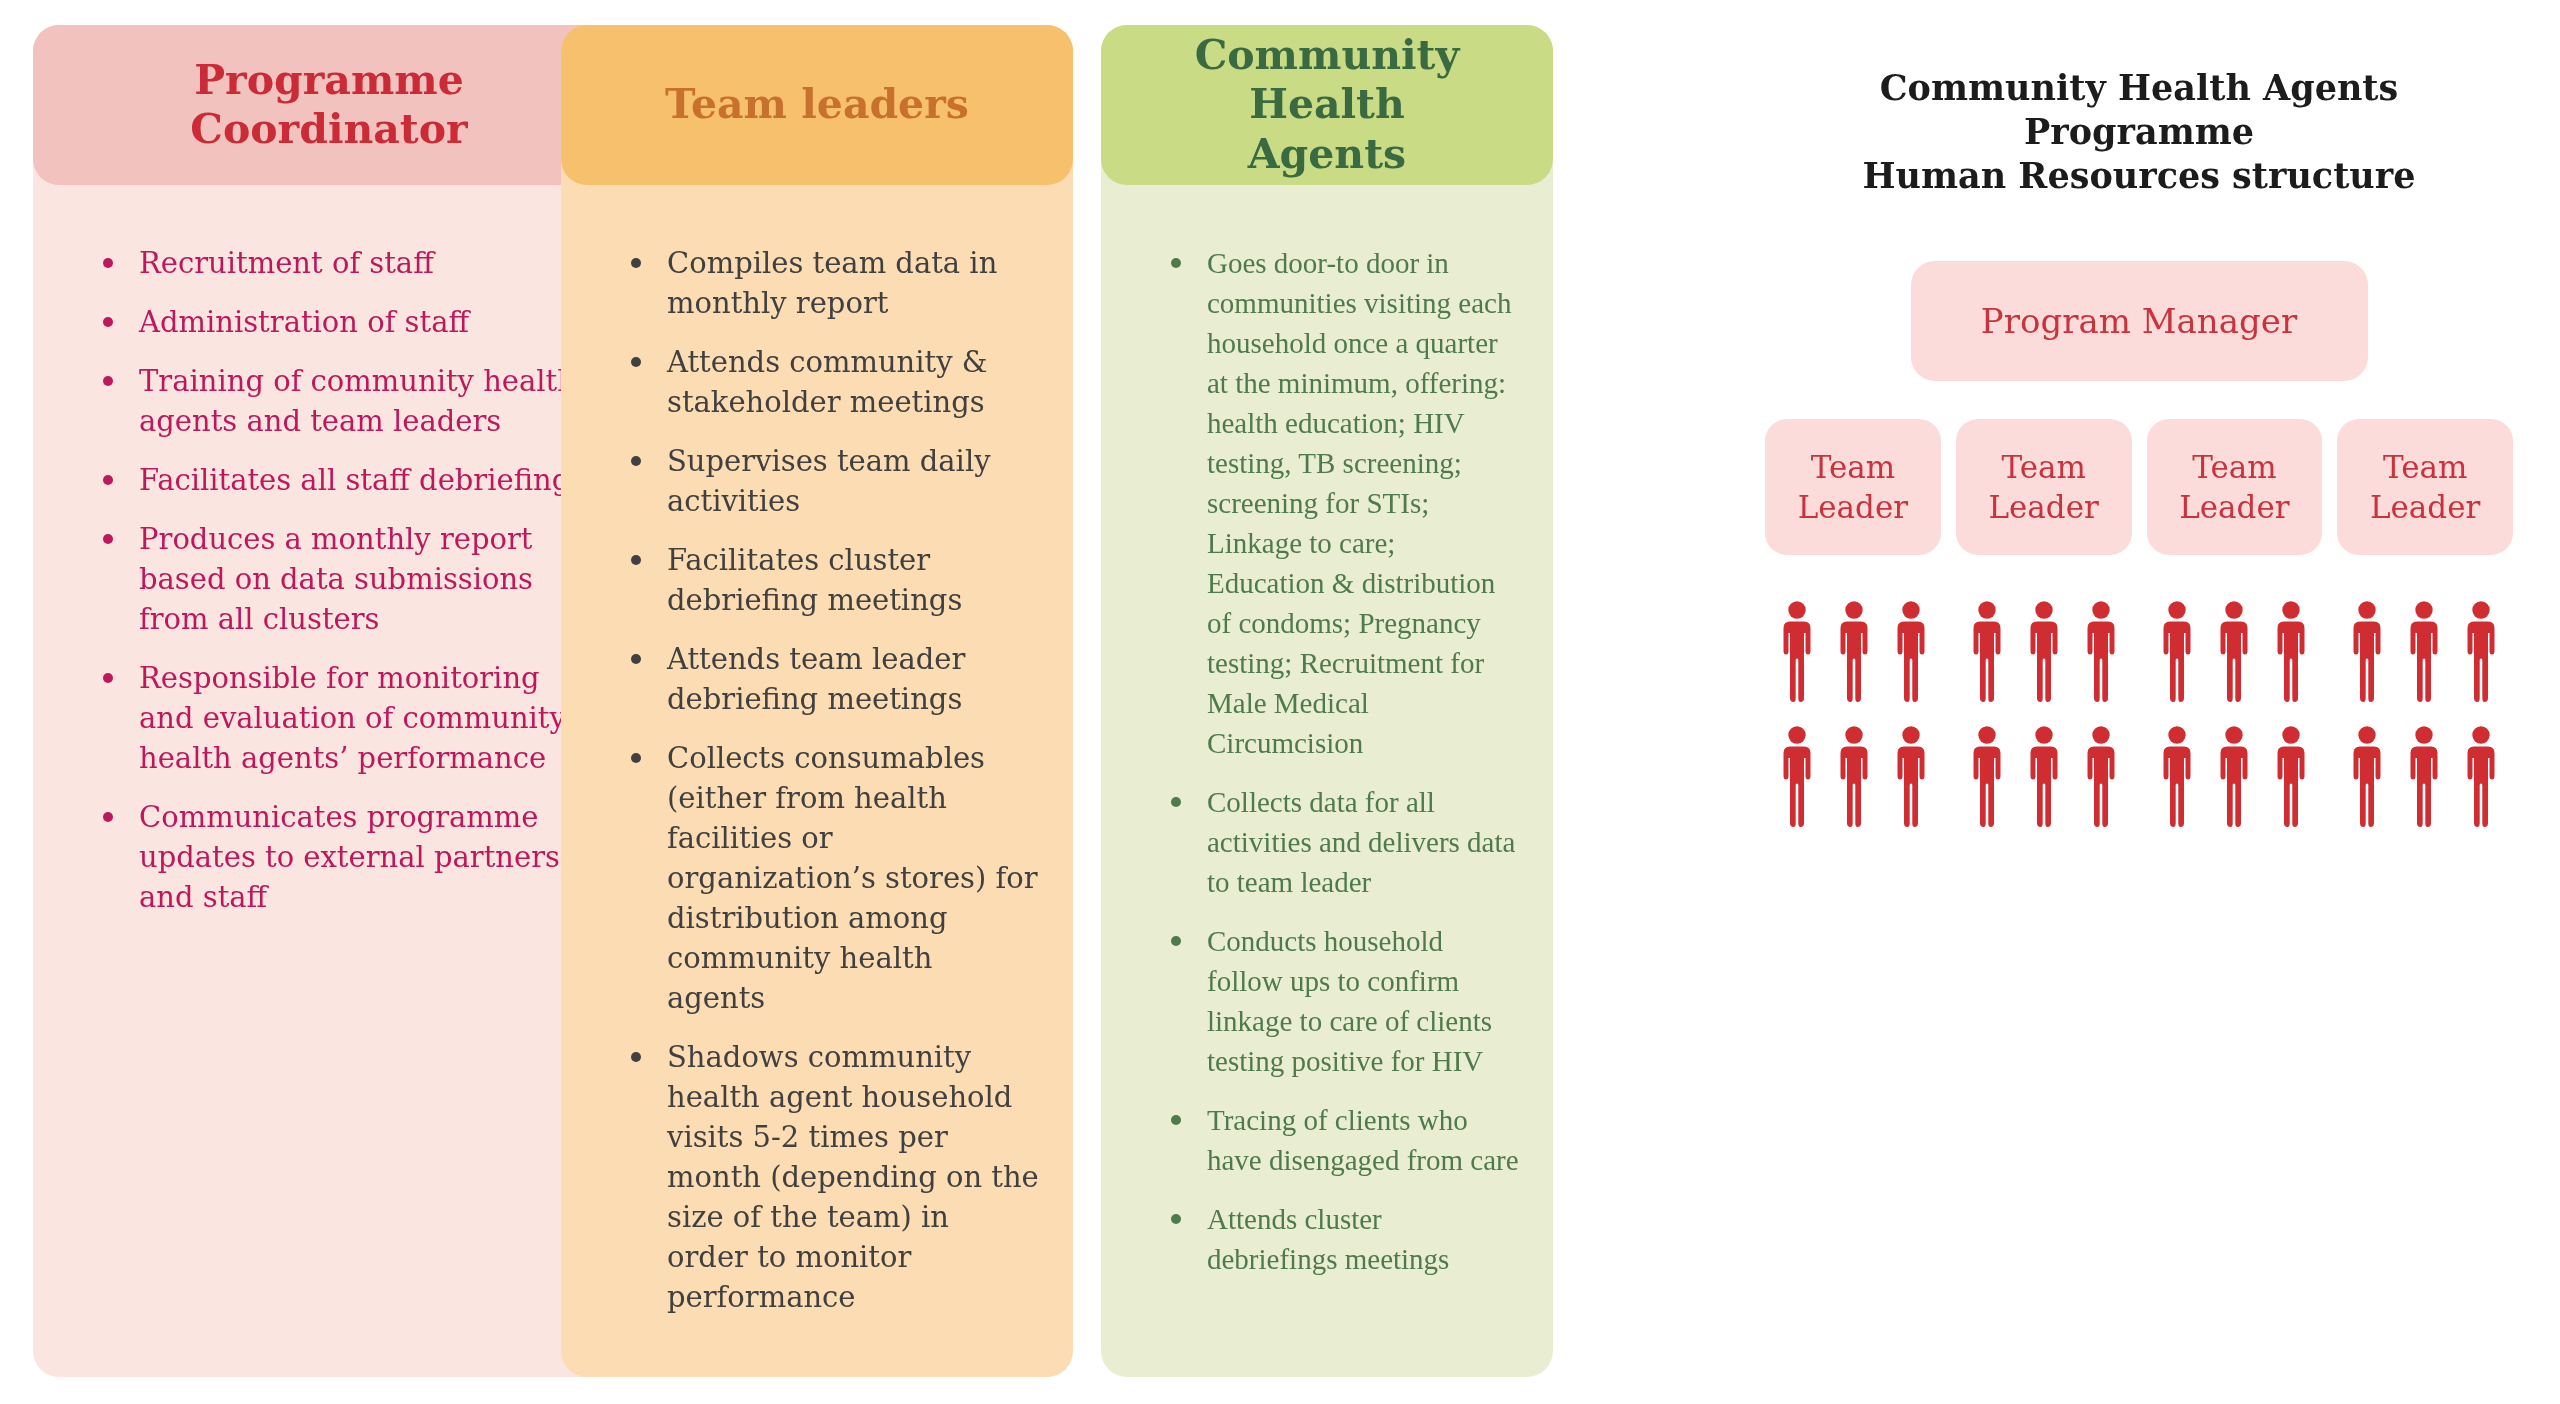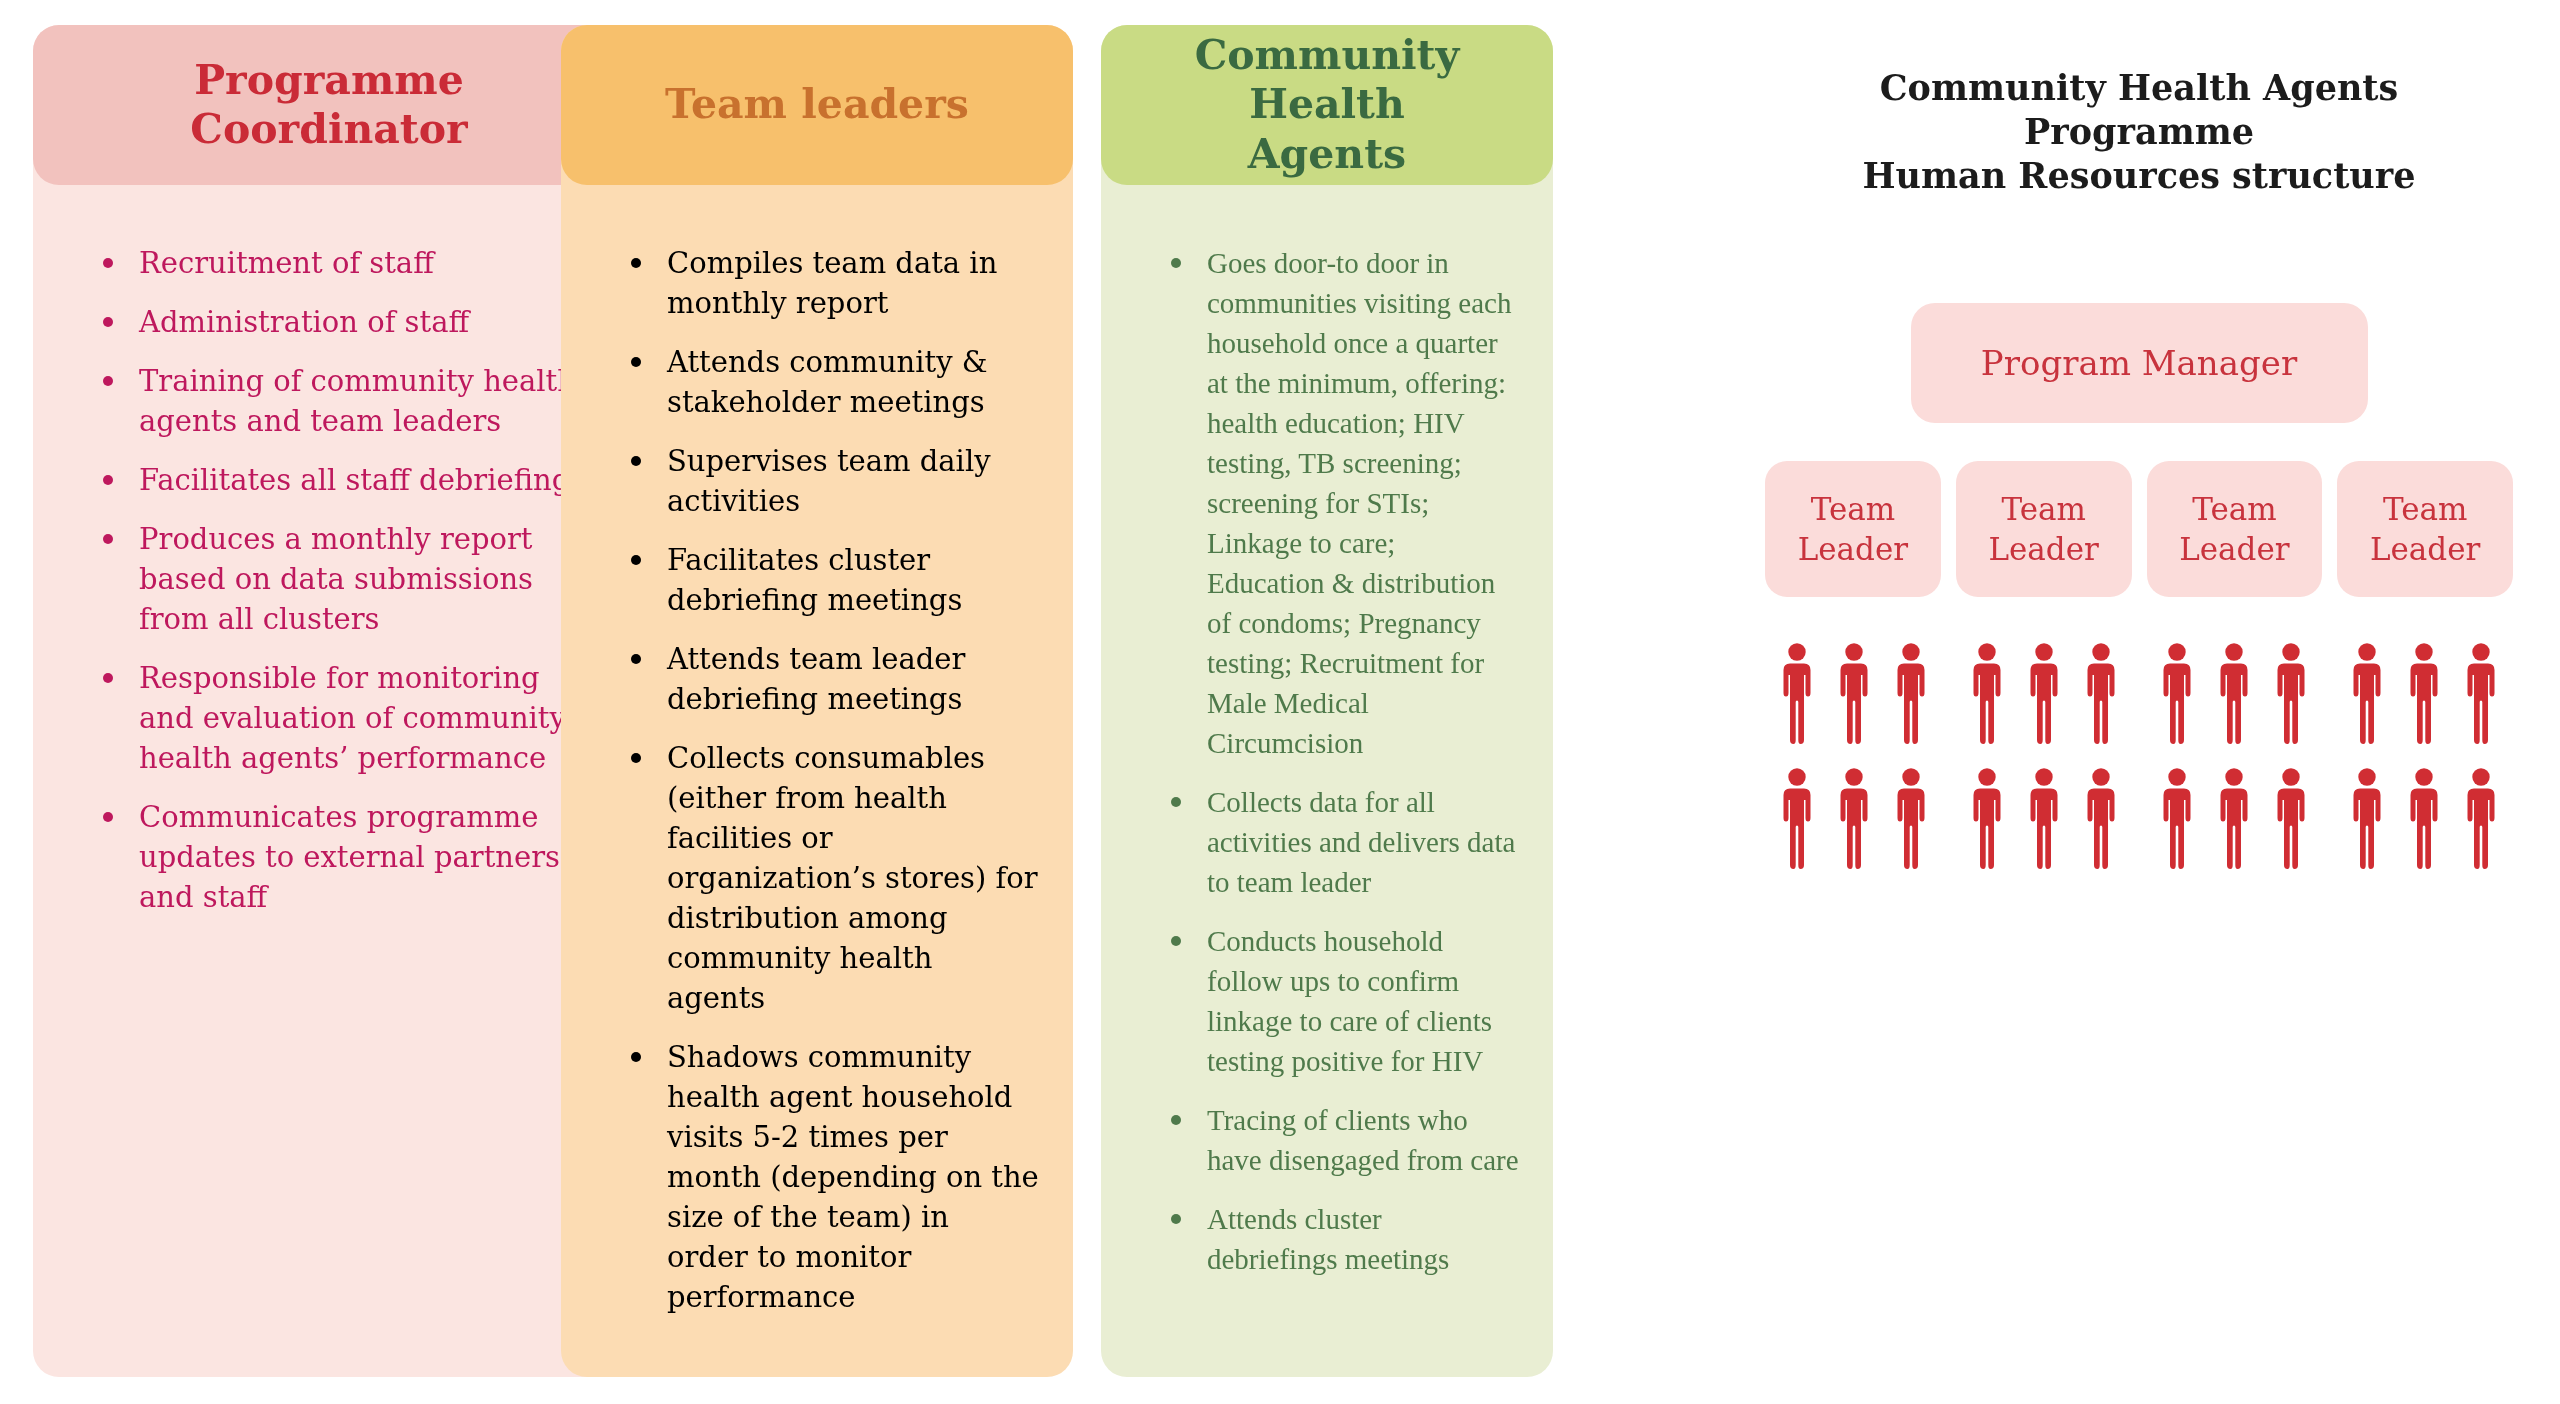--- a/index.html
+++ b/index.html
@@ -21,31 +21,31 @@
   .col-list li{margin:0 0 19px 0;position:relative;}
   .col-list li::before{
     content:"";position:absolute;left:-36px;top:15px;width:10px;height:10px;
     border-radius:50%;background:currentColor;
   }
   #col-coordinator{left:33px;width:592px;background:#fbe5e1;}
   #col-coordinator .col-header{background:#f2c2be;color:#ca2b37;}
   #col-coordinator .col-list{color:#be185d;}
   #col-leaders{left:561px;width:512px;background:#fcdcb3;}
   #col-leaders .col-header{background:#f7c06c;color:#c8712e;}
-  #col-leaders .col-list{color:#000000;}
+  #col-leaders .col-list{color:#404040;}
   #col-agents{left:1101px;width:452px;background:#e9eed3;}
   #col-agents .col-header{background:#c9db84;color:#3a6a41;}
   #col-agents .col-list{color:#4f7a4b;font-family:Liberation Serif, serif;}
   
   .org{position:absolute;left:1765px;top:66px;width:748px;}
   .org-title{
     text-align:center;font-weight:bold;font-size:35px;line-height:44px;color:#1c1c1c;
   }
   .pm-box{
-    margin:105px auto 0 auto;width:457px;height:120px;border-radius:24px;background:#fbdcda;
+    margin:63px auto 0 auto;width:457px;height:120px;border-radius:24px;background:#fbdcda;
     display:flex;align-items:center;justify-content:center;
     font-size:34px;color:#c8333d;
   }
   .tl-row{display:flex;gap:15px;margin-top:38px;}
   .tl-box{
     flex:1;height:136px;border-radius:22px;background:#fbdcda;
     display:flex;align-items:center;justify-content:center;text-align:center;
     font-size:31px;line-height:40px;color:#c8333d;
   }
   .teams-row{display:flex;gap:13px;margin-top:46px;}

